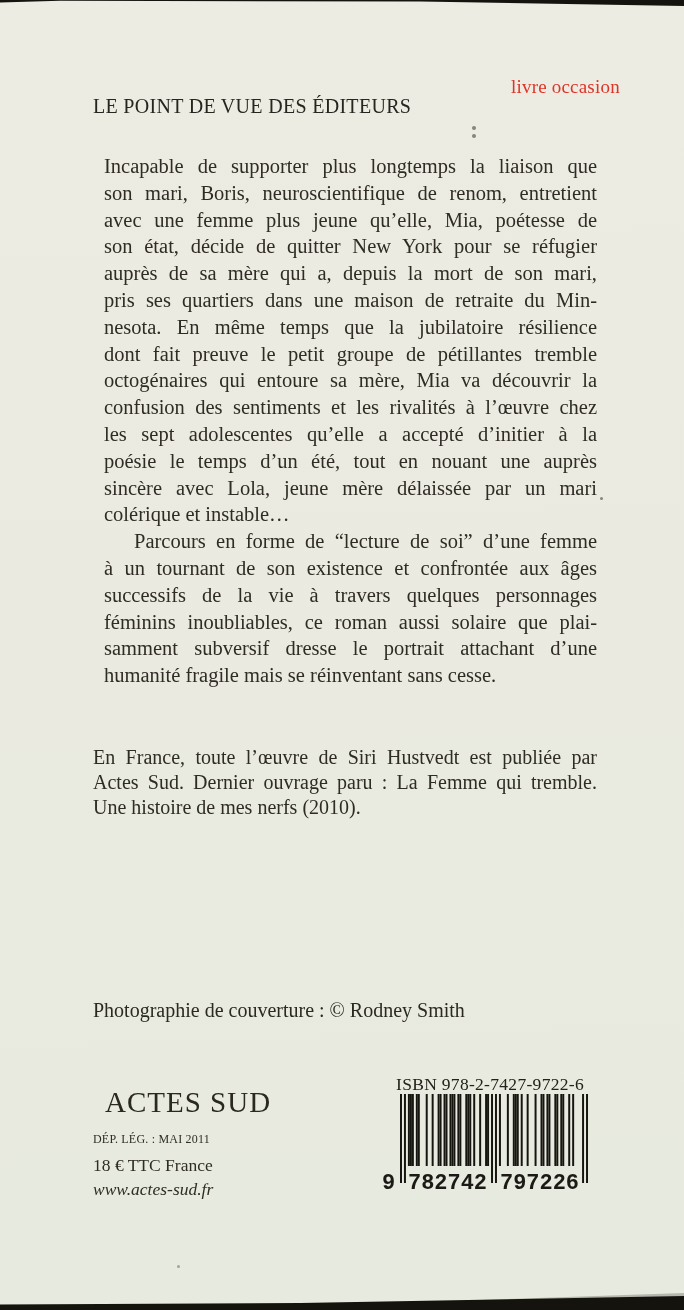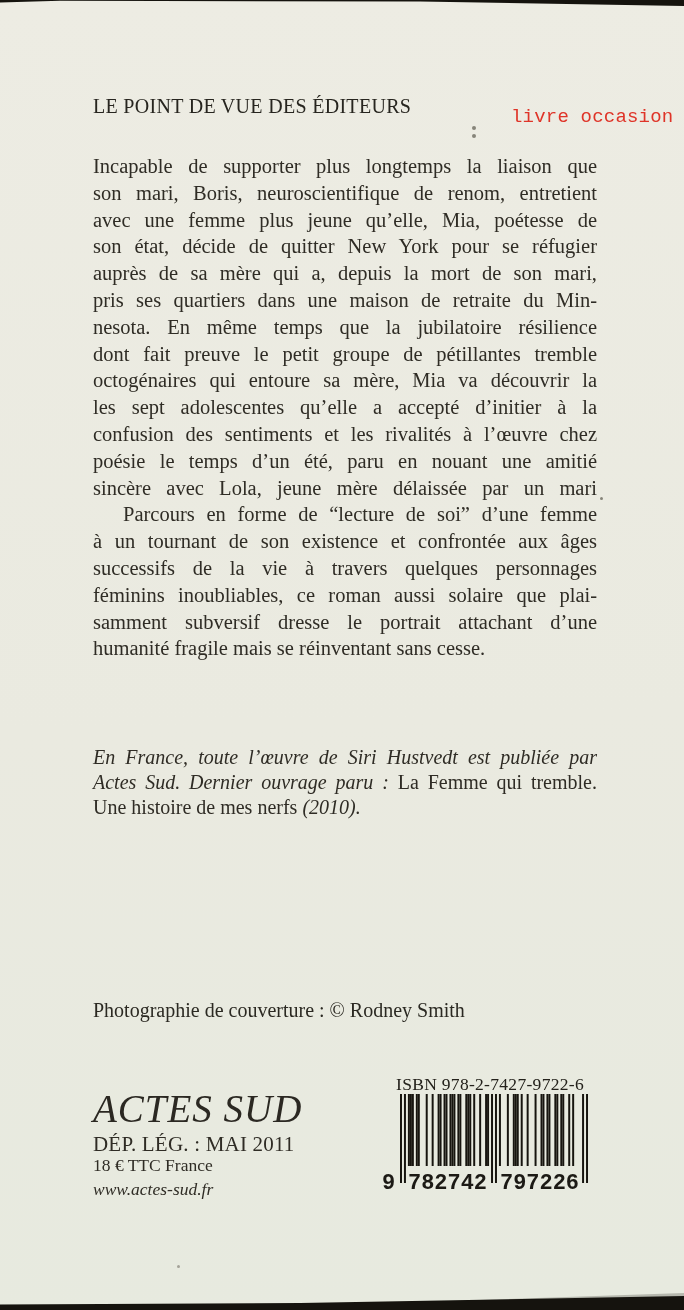--- a/index.html
+++ b/index.html
@@ -8,39 +8,39 @@
     background:linear-gradient(178deg,#edece3 0%, #eaeae0 55%, #e7eadf 100%);
     font-family:"Liberation Serif", serif;
     color:#2f2c25;
   }
   .edge-svg{position:absolute;left:0;top:0;width:684px;height:1310px;pointer-events:none;}
   .hdr{
     position:absolute; left:93px; top:95px;
     font-size:20px; letter-spacing:.3px; color:#27251f;
   }
   .stamp{
-    position:absolute; left:511px; top:106px;
-    font-family:Liberation Mono, monospace;
+    position:absolute; left:511px; top:76px;
+    font-family:Liberation Serif, serif;
     font-size:19px; letter-spacing:.2px;
   }
   .body-block{position:absolute; left:93px; top:153px; width:504px;
     font-size:20.5px; line-height:26.8px;}
-  .bline{text-align:justify; text-align-last:justify; white-space:normal;}
+  .bline{text-align:justify; text-align-last:justify; white-space:normal;margin-left:11px;}
   .bline.unjust{text-align:left; text-align-last:left;}
   .bline.indent{padding-left:30px;}
   .note-block{position:absolute; left:93px; top:745px; width:504px;
     font-size:20px; line-height:25.2px;}
   .nline{text-align:justify; text-align-last:justify;}
   .nline.unjust{text-align:left; text-align-last:left;}
-  .nline .it{font-style:italic;}
+  .nline .it{}
   .nline .rm{font-style:normal;}
   .credit{position:absolute; left:93px; top:999px; font-size:20px; color:#2b2922;}
-  .pub-logo{position:absolute; left:93px; top:1086px;
-    font-style:italic; font-size:39px; letter-spacing:1px; color:#2b2822;}
-  .pub-legal{position:absolute; left:93px; top:1132px; font-size:21px; letter-spacing:.2px;}
+  .pub-logo{position:absolute; left:105px; top:1086px;
+    font-size:29px; letter-spacing:1px; color:#2b2822;}
+  .pub-legal{position:absolute; left:93px; top:1132px; font-size:12px; letter-spacing:.2px;}
   .pub-price{position:absolute; left:93px; top:1155px; font-size:17.5px;}
   .pub-site{position:absolute; left:93px; top:1179px; font-size:17.5px;font-style:italic;}
   .isbn-label{position:absolute; left:390px; top:1074px; width:200px;
     text-align:center; font-size:17.5px; letter-spacing:.3px; color:#23211b;}
   .barcode{position:absolute; left:378px; top:1094px; width:212px; height:100px;}
   .barcode svg{display:block;}
   .bc-digit{font-family:"Liberation Mono","DejaVu Sans Mono",monospace;
     font-size:22px; font-weight:600; fill:#1c1a15;}
   .speck{position:absolute; border-radius:50%; background:#87857a;}
   .speck.s1{left:472px; top:126px; width:4px; height:4px; box-shadow:0 8px 0 #87857a;}
@@ -60,24 +60,25 @@
     <div id="para1">
         <div class="bline">Incapable de supporter plus longtemps la liaison que</div>
         <div class="bline">son mari, Boris, neuroscientifique de renom, entretient</div>
         <div class="bline">avec une femme plus jeune qu’elle, Mia, poétesse de</div>
         <div class="bline">son état, décide de quitter New York pour se réfugier</div>
         <div class="bline">auprès de sa mère qui a, depuis la mort de son mari,</div>
         <div class="bline">pris ses quartiers dans une maison de retraite du Min-</div>
         <div class="bline">nesota. En même temps que la jubilatoire résilience</div>
         <div class="bline">dont fait preuve le petit groupe de pétillantes tremble</div>
         <div class="bline">octogénaires qui entoure sa mère, Mia va découvrir la</div>
+        <div class="bline">confusion des sentiments et les rivalités à l’œuvre chez</div>
         <div class="bline">les sept adolescentes qu’elle a accepté d’initier à la</div>
-        <div class="bline">confusion des sentiments et les rivalités à l’œuvre chez</div>
-        <div class="bline">poésie le temps d’un été, paru en nouant une amitié</div>
+        <div class="bline">poésie le temps d’un été, tout en nouant une auprès</div>
         <div class="bline">sincère avec Lola, jeune mère délaissée par un mari</div>
+        <div class="bline unjust">colérique et instable…</div>
       </div>
     <div id="para2">
         <div class="bline indent">Parcours en forme de “lecture de soi” d’une femme</div>
         <div class="bline">à un tournant de son existence et confrontée aux âges</div>
         <div class="bline">successifs de la vie à travers quelques personnages</div>
         <div class="bline">féminins inoubliables, ce roman aussi solaire que plai-</div>
         <div class="bline">samment subversif dresse le portrait attachant d’une</div>
         <div class="bline unjust">humanité fragile mais se réinventant sans cesse.</div>
       </div>
   </div>

